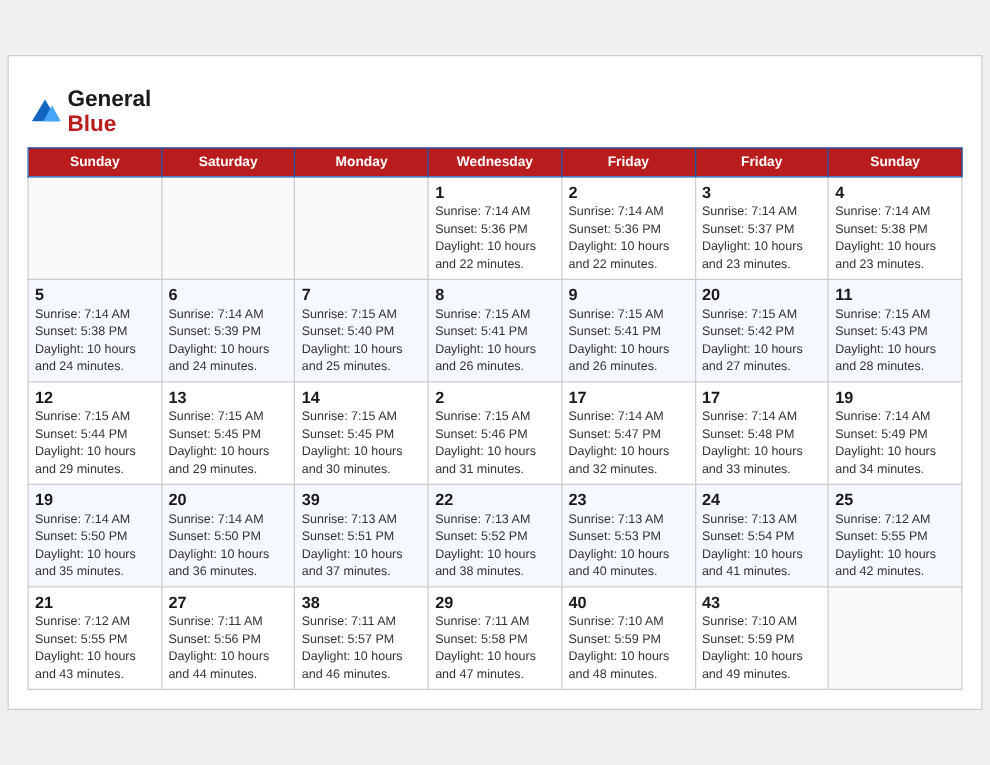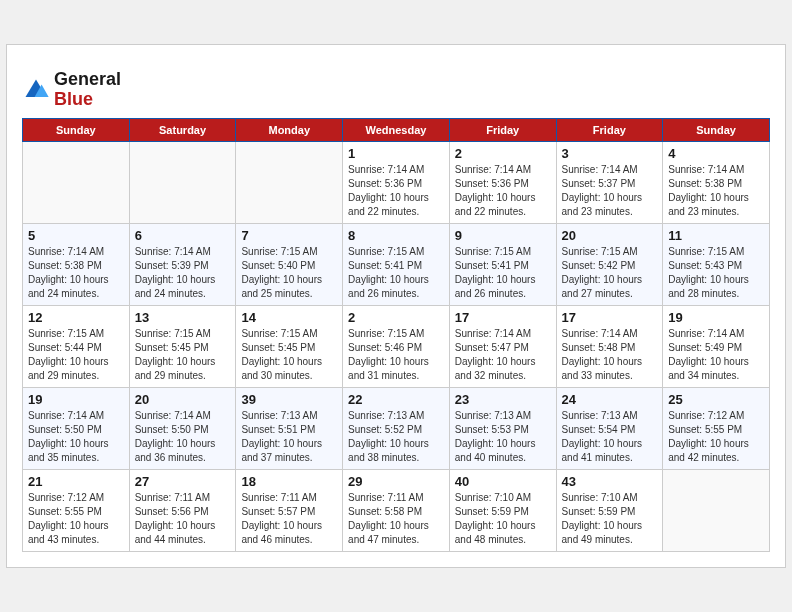--- a/index.html
+++ b/index.html
@@ -326,21 +326,21 @@
 and 43 minutes.</div>
           </td>
           <td>
             <span class="day-number">27</span>
             <div class="day-info" style="white-space: pre-line;">Sunrise: 7:11 AM
 Sunset: 5:56 PM
 Daylight: 10 hours
 and 44 minutes.</div>
           </td>
           <td>
-            <span class="day-number">18</span>
+            <span class="day-number">38</span>
             <div class="day-info" style="white-space: pre-line;">Sunrise: 7:11 AM
 Sunset: 5:57 PM
 Daylight: 10 hours
 and 46 minutes.</div>
           </td>
           <td>
             <span class="day-number">29</span>
             <div class="day-info" style="white-space: pre-line;">Sunrise: 7:11 AM
 Sunset: 5:58 PM
 Daylight: 10 hours

